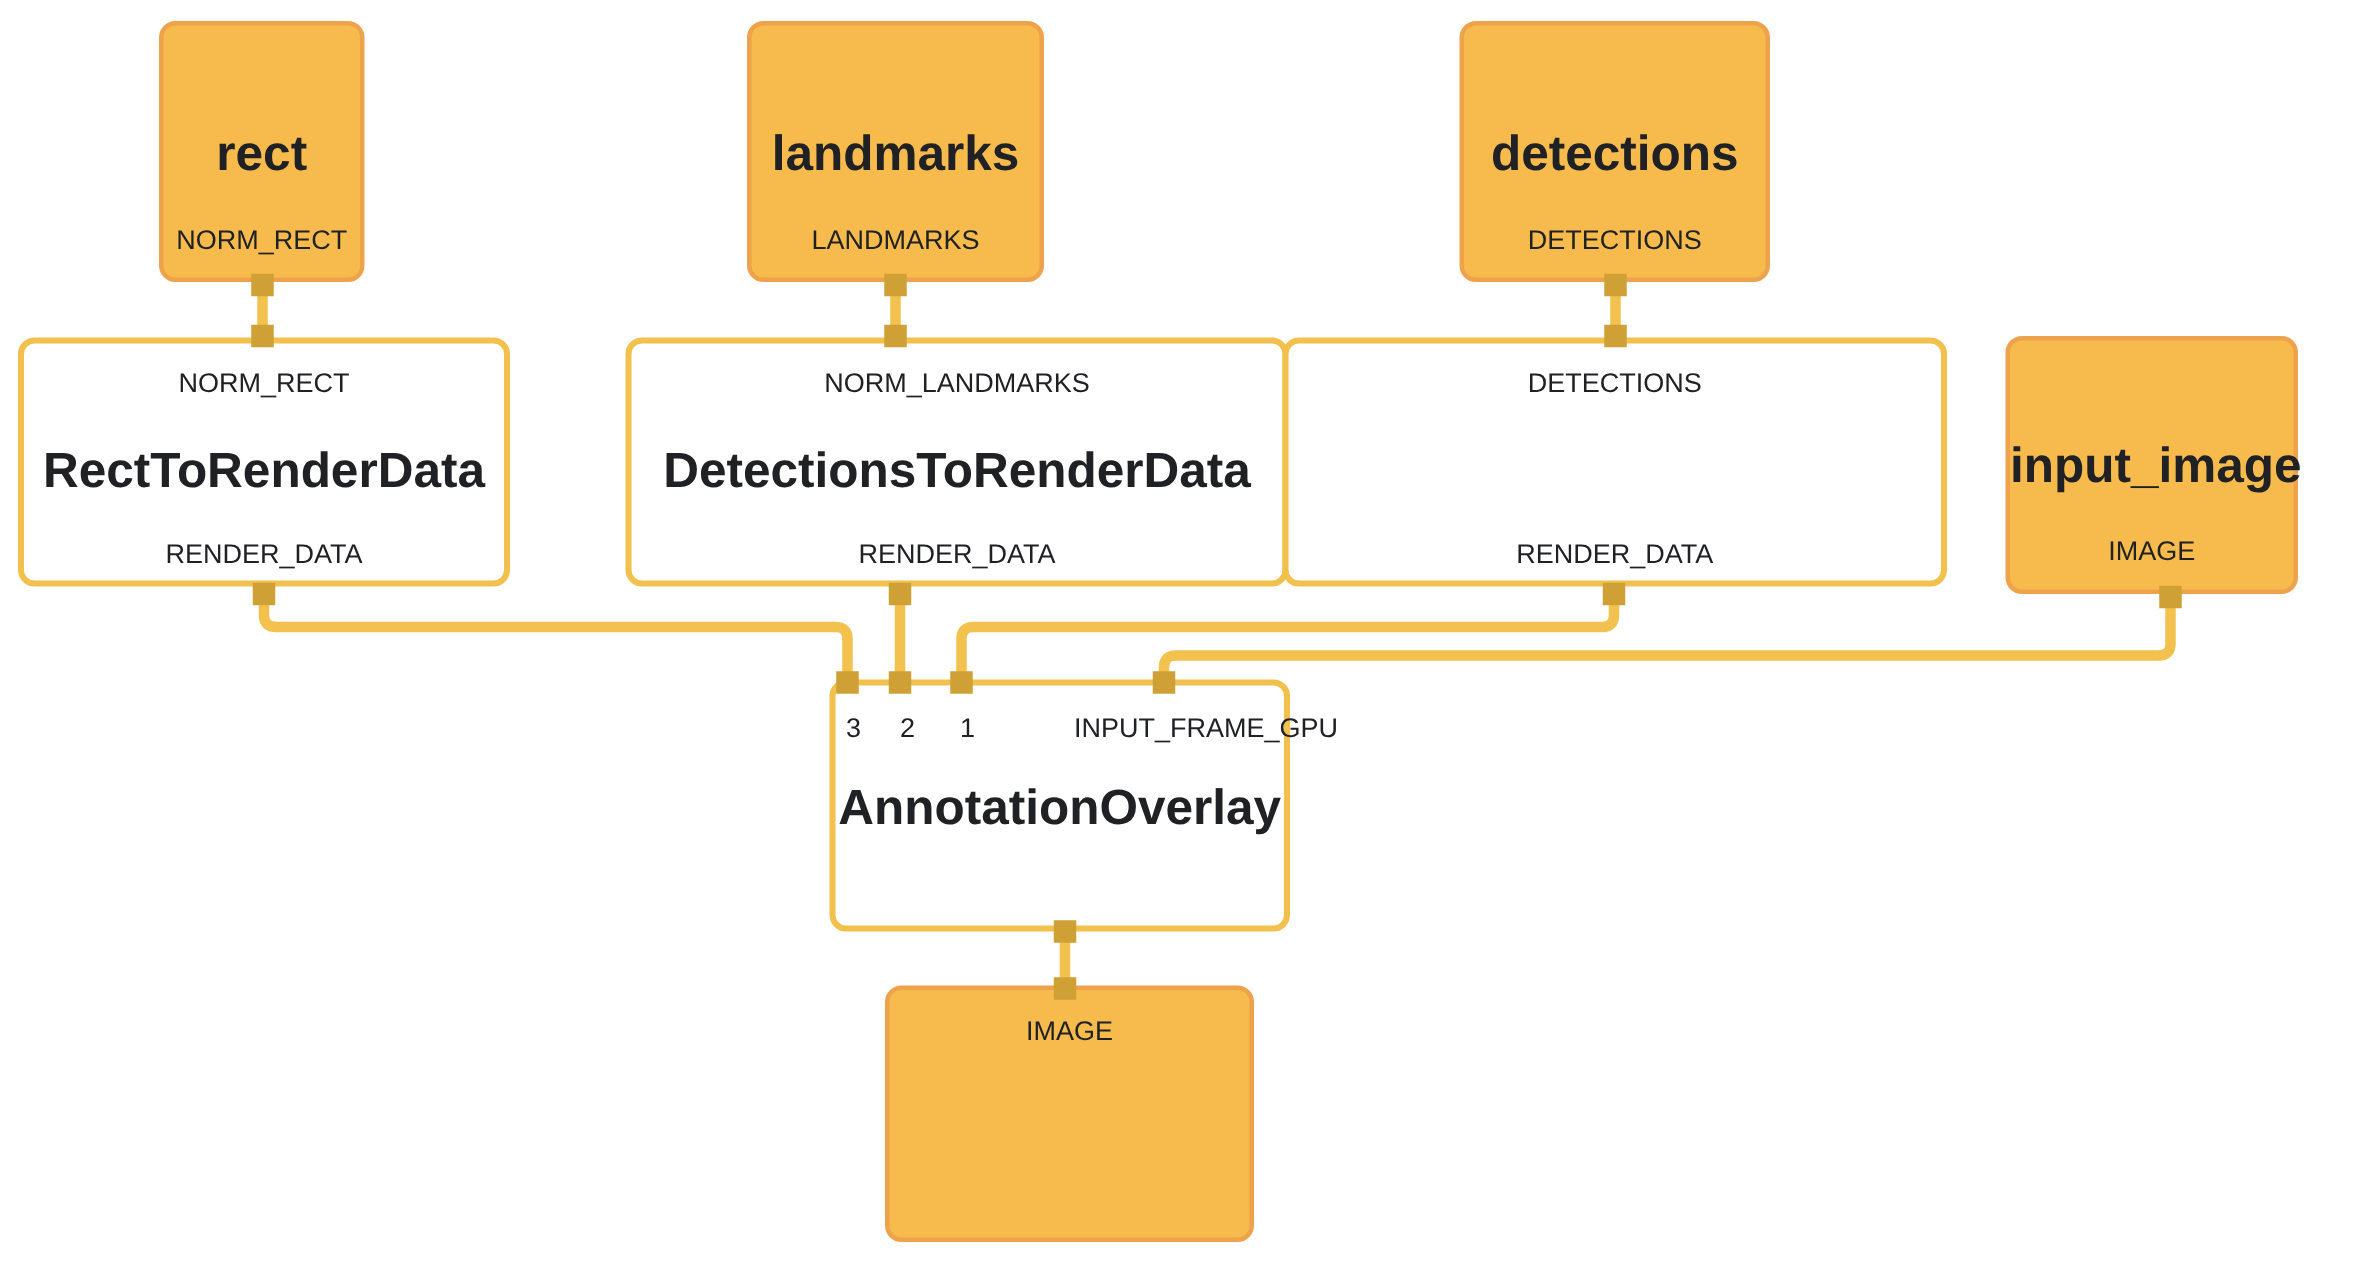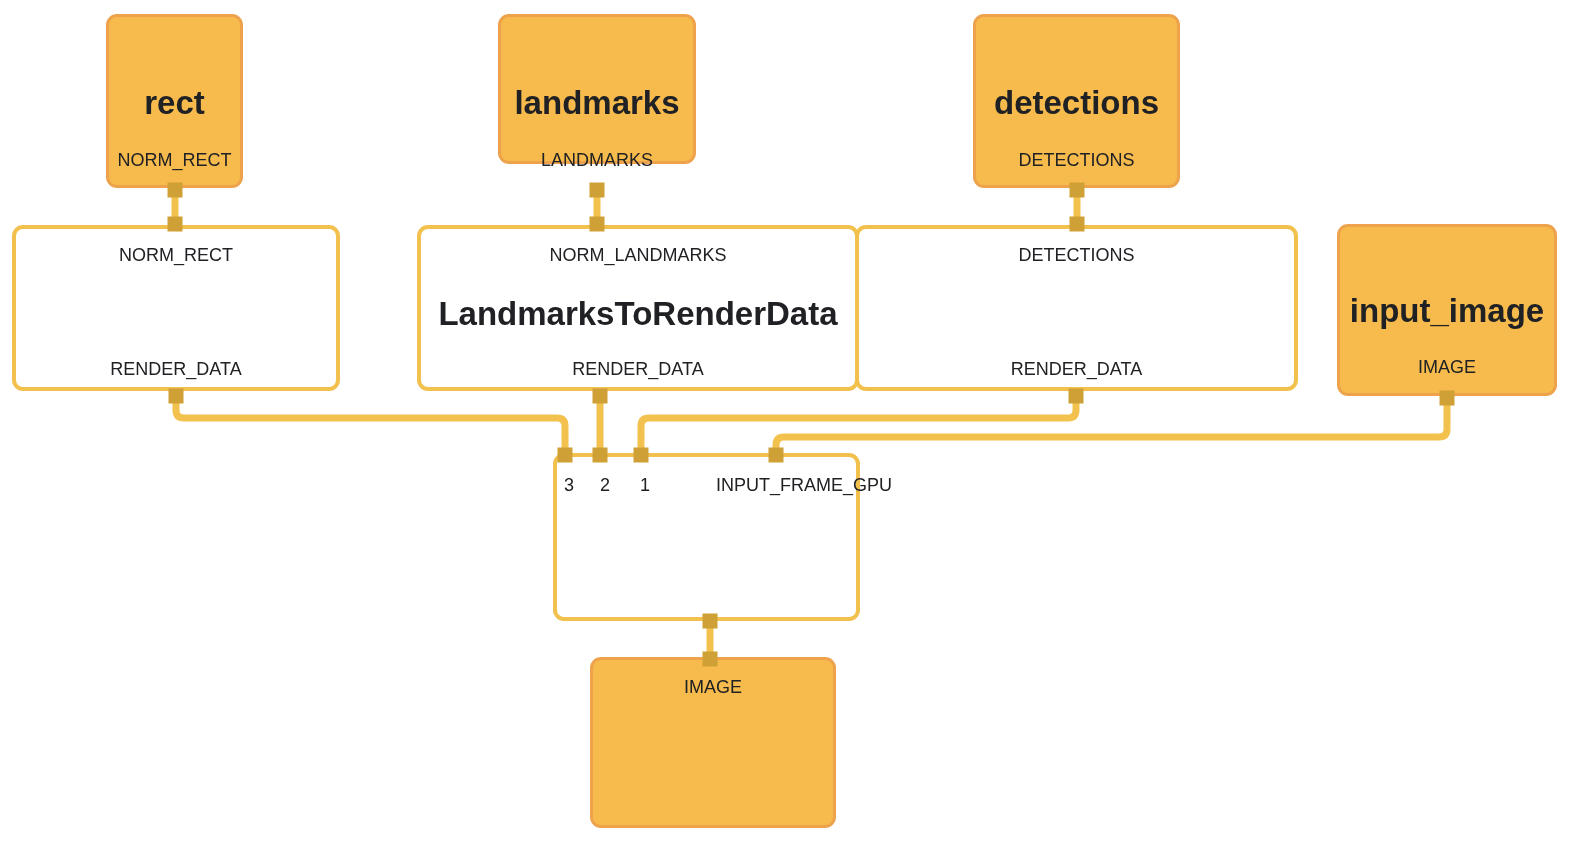--- a/index.html
+++ b/index.html
@@ -55,50 +55,52 @@
 </style>
 </head>
 <body>
 
 <div id="canvas" style="--packet-fill: #F6BB4C; --packet-border: #EEA24C; --calc-fill: #FFFFFF; --calc-border: #F2C04C; --edge: #F3C24E; --port-square: #CFA035; --text: #202124;">
   <div id="node-layer">
       <div class="node packet" style="left: 106px; top: 14px; width: 137px; height: 174px;">
         <div class="label title center-x" style="top: 85px; transform: translateY(-50%);">rect</div>
         <div class="label port-label center-x" style="top: 143px; transform: translateY(-50%);">NORM_RECT</div>
       </div>
-      <div class="node packet" style="left: 498px; top: 14px; width: 198px; height: 150px;">
+      <div class="node packet" style="left: 498px; top: 14px; width: 198px; height: 174px;">
         <div class="label title center-x" style="top: 85px; transform: translateY(-50%);">landmarks</div>
         <div class="label port-label center-x" style="top: 143px; transform: translateY(-50%);">LANDMARKS</div>
       </div>
       <div class="node packet" style="left: 973px; top: 14px; width: 207px; height: 174px;">
         <div class="label title center-x" style="top: 85px; transform: translateY(-50%);">detections</div>
         <div class="label port-label center-x" style="top: 143px; transform: translateY(-50%);">DETECTIONS</div>
       </div>
       <div class="node calculator" style="left: 12px; top: 225px; width: 328px; height: 166px;">
         <div class="label port-label center-x" style="top: 26px; transform: translateY(-50%);">NORM_RECT</div>
+        <div class="label title center-x" style="top: 84px; transform: translateY(-50%);">RectToRenderData</div>
         <div class="label port-label center-x" style="top: 140px; transform: translateY(-50%);">RENDER_DATA</div>
       </div>
       <div class="node calculator" style="left: 378px; top: 225px; width: 442px; height: 166px; margin-left: 39px;">
         <div class="label port-label center-x" style="top: 26px; transform: translateY(-50%);">NORM_LANDMARKS</div>
-        <div class="label title center-x" style="top: 84px; transform: translateY(-50%);">LandmarksToRenderData</div>
+        <div class="label title center-x" style="top: 84px; transform: translateY(-50%);">DetectionsToRenderData</div>
         <div class="label port-label center-x" style="top: 140px; transform: translateY(-50%);">RENDER_DATA</div>
       </div>
       <div class="node calculator" style="left: 855px; top: 225px; width: 443px; height: 166px;">
         <div class="label port-label center-x" style="top: 26px; transform: translateY(-50%);">DETECTIONS</div>
         <div class="label port-label center-x" style="top: 140px; transform: translateY(-50%);">RENDER_DATA</div>
       </div>
-      <div class="node packet" style="left: 1337px; top: 224px; width: 220px; height: 172px;">
+      <div class="node packet" style="left: 1337px; top: 224px; width: 195px; height: 172px;">
         <div class="label title center-x" style="top: 83px; transform: translateY(-50%);">input_image</div>
         <div class="label port-label center-x" style="top: 140px; transform: translateY(-50%);">IMAGE</div>
       </div>
       <div class="node calculator" style="left: 553px; top: 453px; width: 307px; height: 168px;">
         <div class="label port-label" style="top: 28px; left: 12px; transform: translate(-50%, -50%);">3</div>
         <div class="label port-label" style="top: 28px; left: 48px; transform: translate(-50%, -50%);">2</div>
         <div class="label port-label" style="top: 28px; left: 88px; transform: translate(-50%, -50%);">1</div>
         <div class="label port-label" style="top: 28px; left: 219px; transform: translate(-50%, -50%); margin-left: 28px;">INPUT_FRAME_GPU</div>
+        <div class="label title center-x" style="top: 81px; transform: translateY(-50%);">AnnotationOverlay</div>
       </div>
       <div class="node packet" style="left: 590px; top: 657px; width: 246px; height: 171px;">
         <div class="label port-label center-x" style="top: 27px; transform: translateY(-50%);">IMAGE</div>
       </div>
     </div>
   <svg id="edge-layer" viewBox="0 0 1582 858" xmlns="http://www.w3.org/2000/svg">
       <path d="M 175 190 L 175 224"></path>
       <path d="M 597 190 L 597 224"></path>
       <path d="M 1077 190 L 1077 224"></path>
       <path d="M 176 396 L 176 410 Q 176 418 184 418 L 557 418 Q 565 418 565 426 L 565 455"></path>

